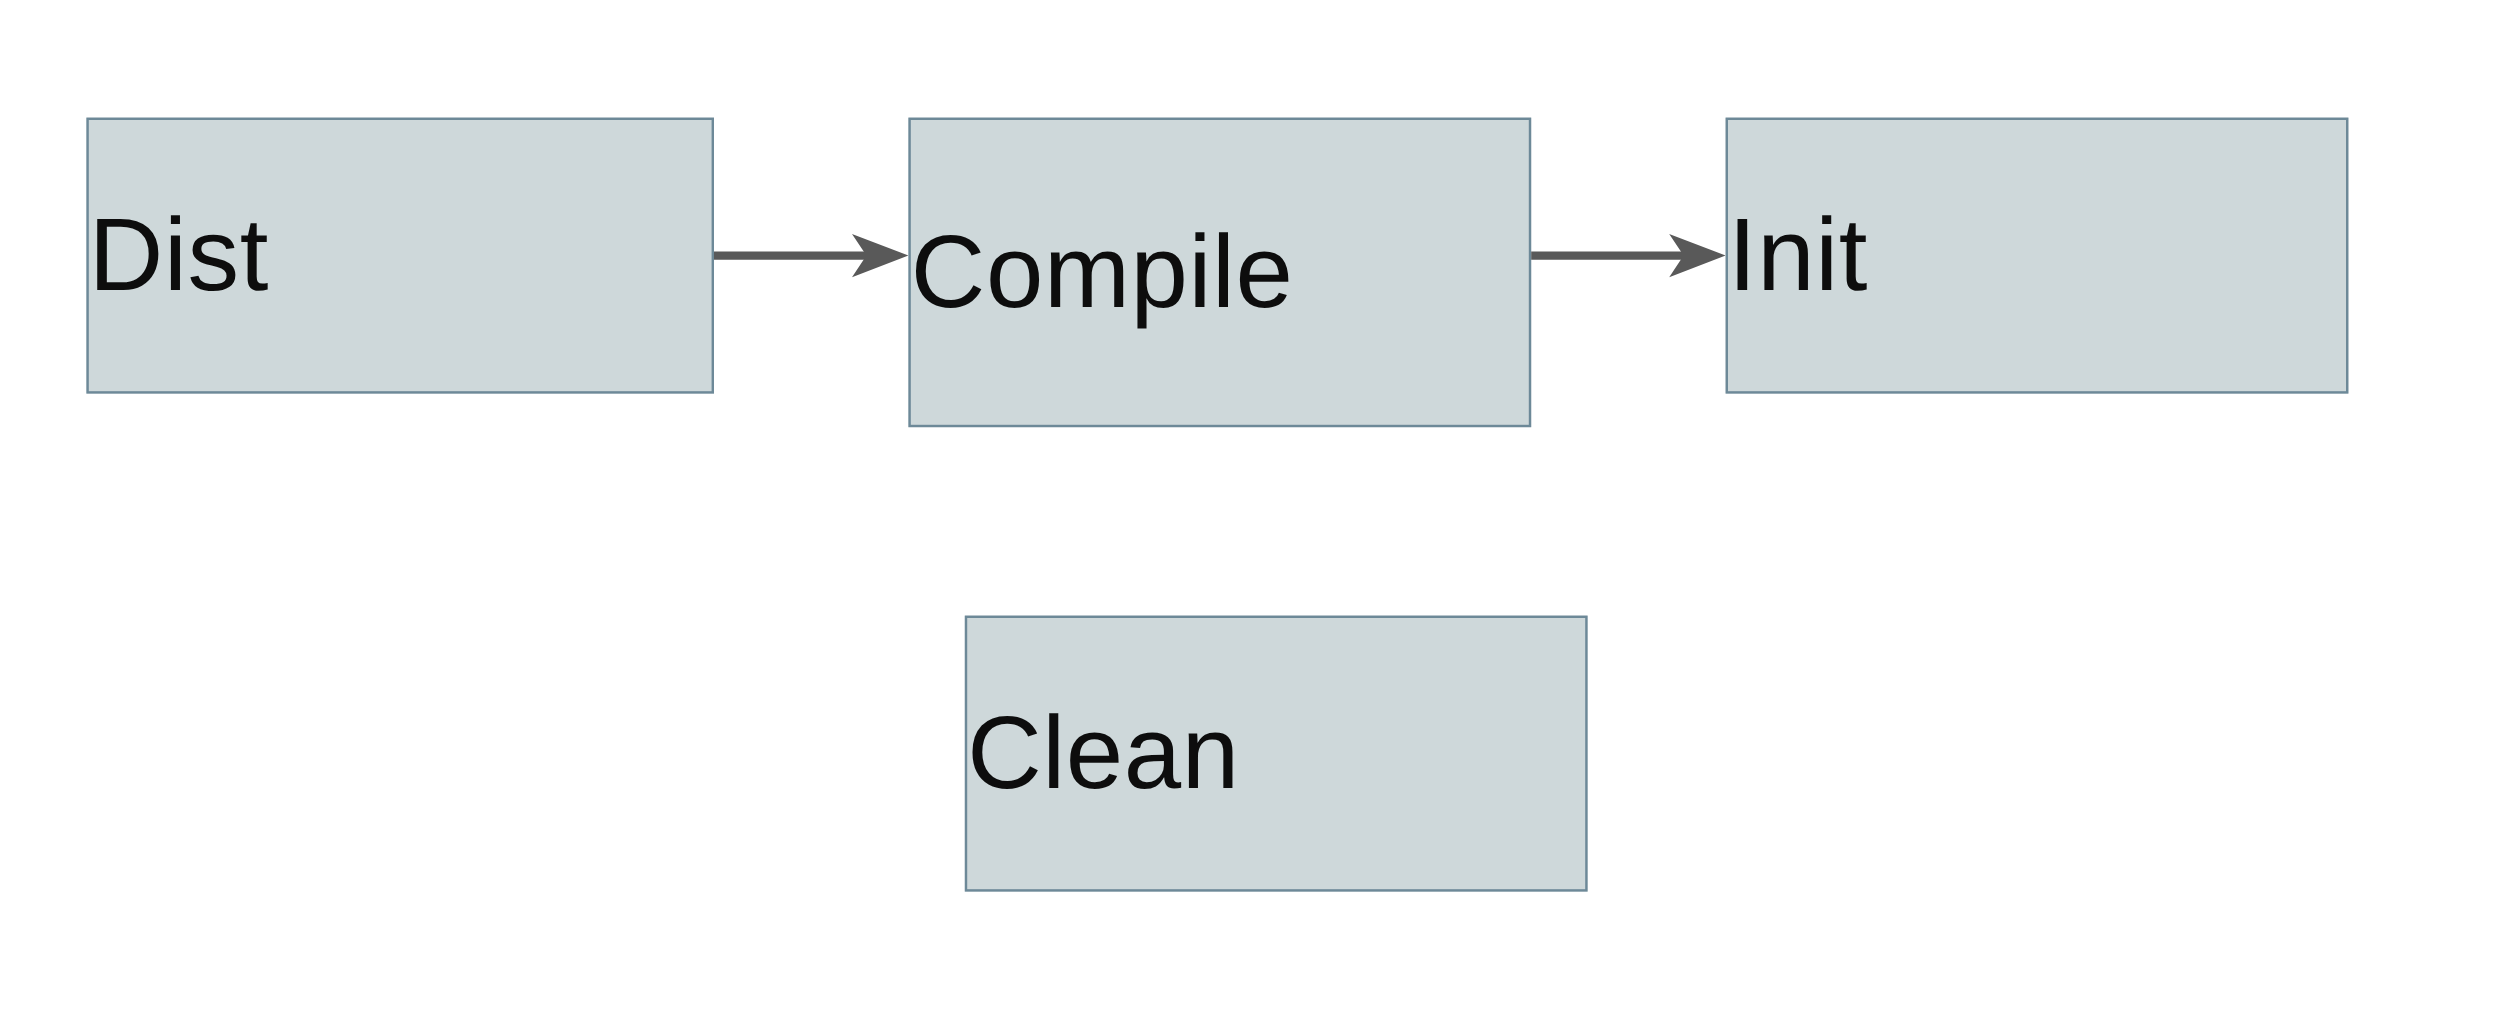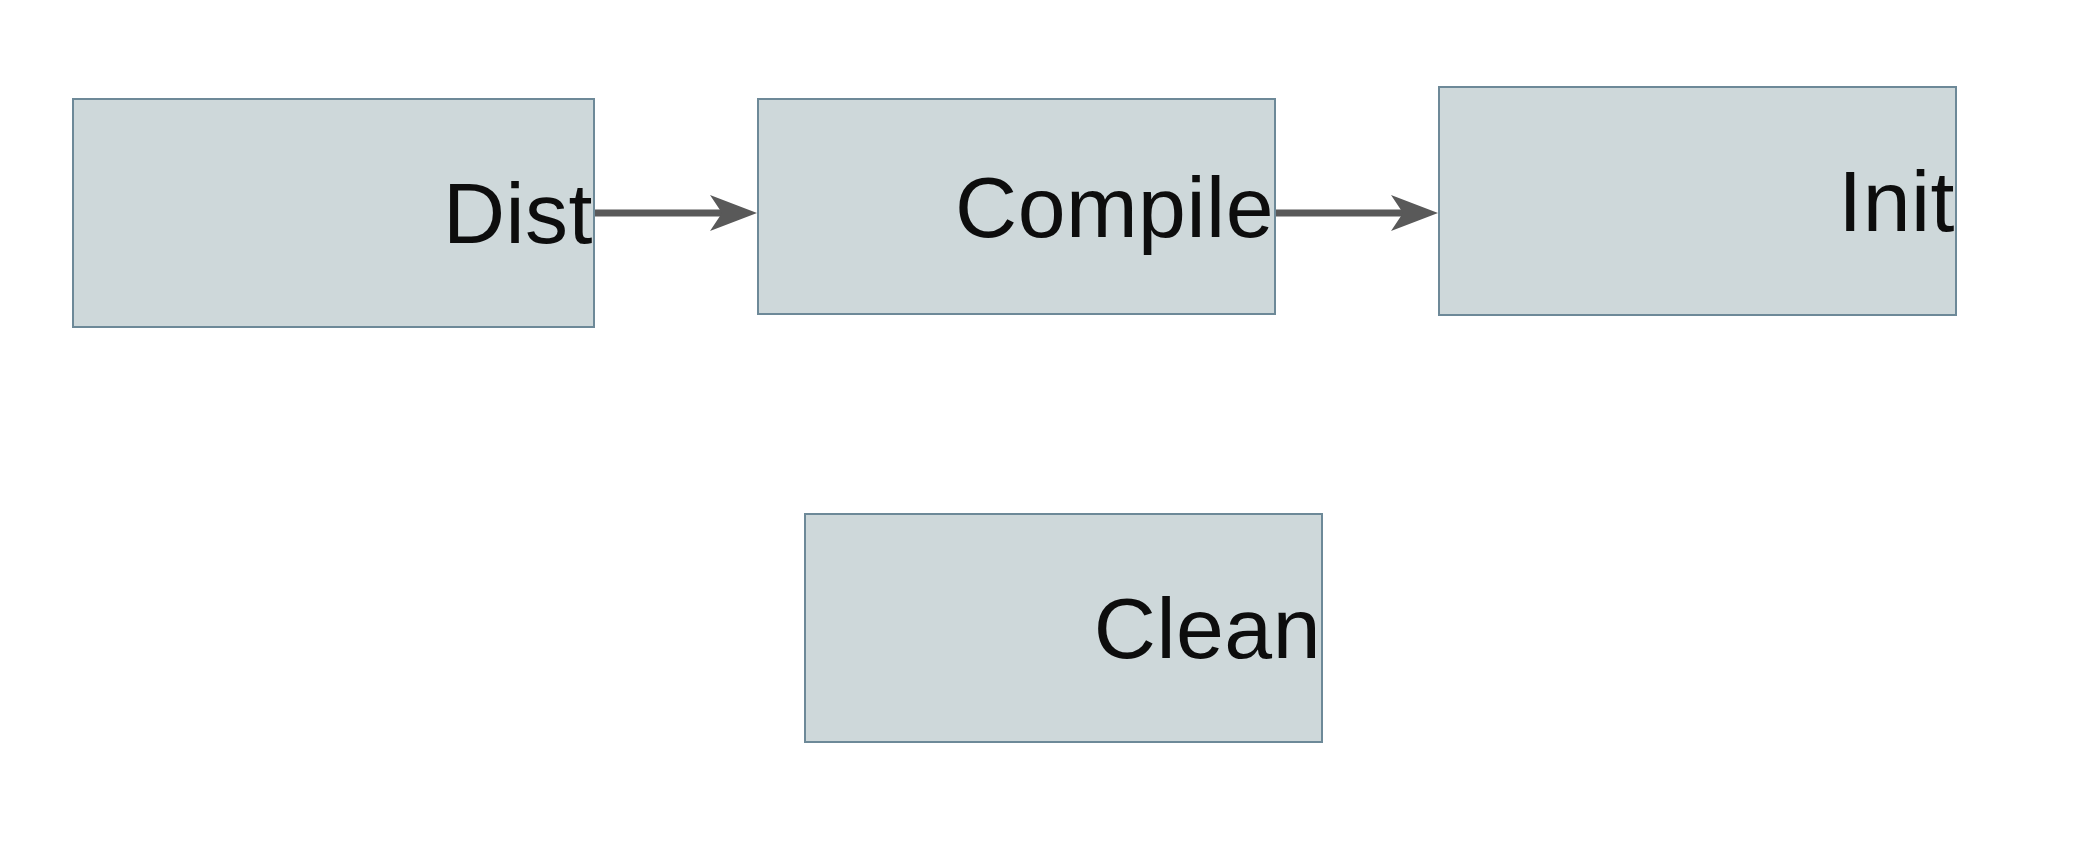--- a/index.html
+++ b/index.html
@@ -15,30 +15,30 @@
     background: #ffffff;
     overflow: hidden;
   }
   .node {
     position: absolute;
     background: #ced8da;
     border: 2px solid #6d8998;
     box-sizing: border-box;
     display: flex;
     align-items: center;
-    justify-content: flex-end;
+    justify-content: flex-start;
     color: #0d0d0d;
     font-size: 86px;
     line-height: 1;
     letter-spacing: 0.5px;
     white-space: nowrap;
   }
   .node-dist    { left: 72px;   top: 98px;  width: 523px; height: 230px; }
-  .node-compile { left: 757px;  top: 98px;  width: 519px; height: 217px; padding-left: 44px; }
-  .node-init    { left: 1438px; top: 86px;  width: 519px; height: 230px; }
+  .node-compile { left: 757px;  top: 98px;  width: 519px; height: 258px; }
+  .node-init    { left: 1438px; top: 98px;  width: 519px; height: 230px; }
   .node-clean   { left: 757px;  top: 513px; width: 519px; height: 230px; margin-left: 47px; }
   .edge {
     position: absolute;
     overflow: visible;
   }
   .edge-1 { left: 595px;  top: 163px; }
   .edge-2 { left: 1276px; top: 163px; }
   .edge line    { stroke: #595959; stroke-width: 7; }
   .edge polygon { fill: #595959; }
 </style>

